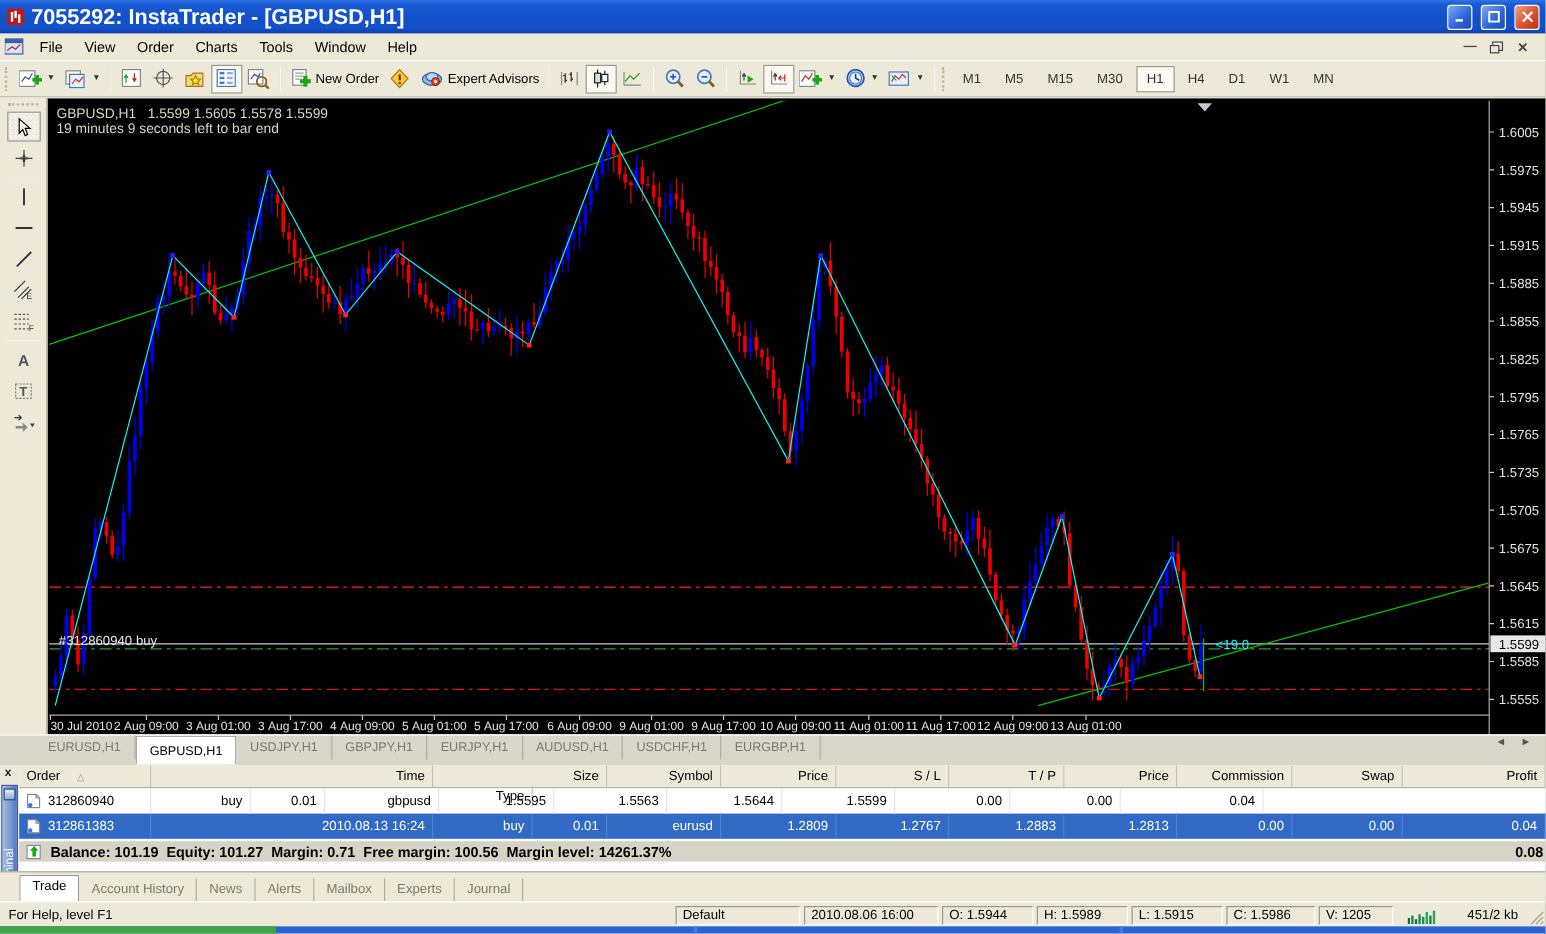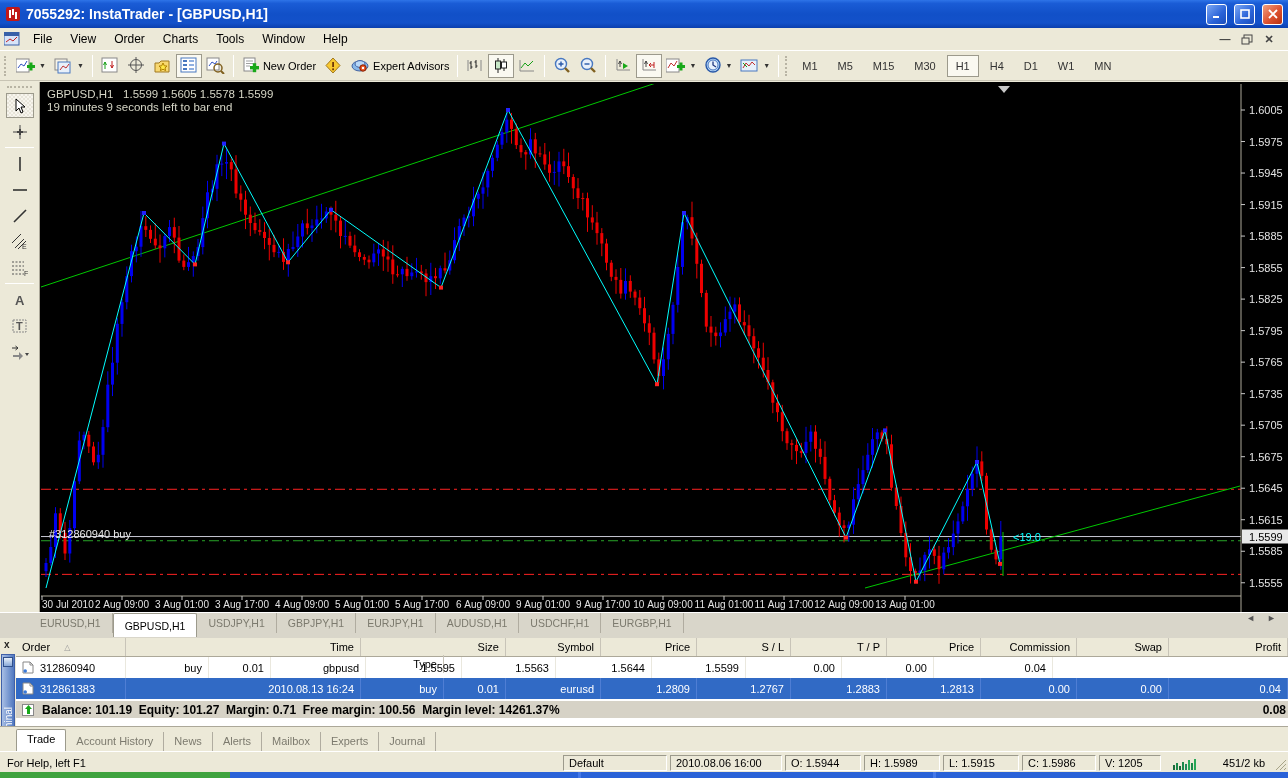--- a/index.html
+++ b/index.html
@@ -1,19 +1,19 @@
 <!DOCTYPE html>
 <html><head>
 <meta charset="utf-8">
 <style>
 *{box-sizing:border-box;margin:0;padding:0}
 body{width:1288px;height:778px;font-family:"Liberation Sans",sans-serif;font-size:11px;color:#000;background:#ECE9D8;overflow:hidden}
 #app{position:relative;width:1288px;height:778px;overflow:hidden;background:#ECE9D8}
 .titlebar{position:absolute;left:0;top:0;width:100%;height:28px;background:linear-gradient(180deg,#2E74E8 0%,#1A5CD6 12%,#1150C8 50%,#1351CA 82%,#0B3FAE 100%);display:flex;align-items:center;padding:0 5px;gap:5px}
-.title-text{color:#fff;font-weight:bold;font-size:14px;flex:1;white-space:nowrap}
+.title-text{color:#fff;font-weight:bold;font-size:18px;flex:1;white-space:nowrap}
 .winbtn{width:21px;height:21px;border-radius:3px;border:1px solid #fff;display:flex;align-items:center;justify-content:center;color:#fff;font-weight:bold;font-size:12px;margin-left:2px;line-height:1}
 .winbtn.minb,.winbtn.maxb{background:linear-gradient(135deg,#7CA8F4,#2A63D8 60%,#1A4DBB)}
 .winbtn.closeb{background:linear-gradient(135deg,#F0A080,#DD5230 55%,#B83010)}
 .menubar{position:absolute;left:0;top:28px;width:100%;height:22px;background:#ECE9D8;display:flex;align-items:center;padding:0 4px}
 .menu-item{padding:3px 9px;font-size:12px}
 .mdi-ctrls{margin-left:auto;display:flex;gap:4px;padding-right:6px}
 .mdi-btn{width:18px;height:15px;display:flex;align-items:center;justify-content:center;color:#444;font-size:11px;font-weight:bold}
 .toolbar{position:absolute;left:0;top:50px;width:100%;height:31px;background:#ECE9D8;border-top:1px solid #FFF;border-bottom:1px solid #C8C4B4;display:flex;align-items:center;padding:0 2px}
 .tb-grip{width:4px;height:20px;border-left:2px dotted #B8B4A4;margin:0 4px 0 2px}
 .tb-sep{width:1px;height:22px;background:#C0BCAC;border-right:1px solid #fff;margin:0 4px}
@@ -956,21 +956,21 @@
         <div class="ttab">Account History</div>
         <div class="ttab">News</div>
         <div class="ttab">Alerts</div>
         <div class="ttab">Mailbox</div>
         <div class="ttab">Experts</div>
         <div class="ttab">Journal</div>
       </div>
   </div>
 
   <div class="statusbar">
-    <div class="sseg" style="left:2px;width:556px">For Help, left F1</div>
+    <div class="sseg" style="left:2px;width:556px">For Help, level F1</div>
     <div class="sseg inset" style="left:563px;width:104px">Default</div>
     <div class="sseg inset" style="left:670px;width:112px">2010.08.06 16:00</div>
     <div class="sseg inset" style="left:785px;width:76px">O: 1.5944</div>
     <div class="sseg inset" style="left:864px;width:76px">H: 1.5989</div>
     <div class="sseg inset" style="left:943px;width:76px">L: 1.5915</div>
     <div class="sseg inset" style="left:1022px;width:74px">C: 1.5986</div>
     <div class="sseg inset" style="left:1099px;width:62px">V: 1205</div>
     <div class="sseg" style="left:1168px">
         <svg width="26" height="13">
           <rect x="0" y="8" width="2" height="5" fill="#1A6A3A"></rect>

